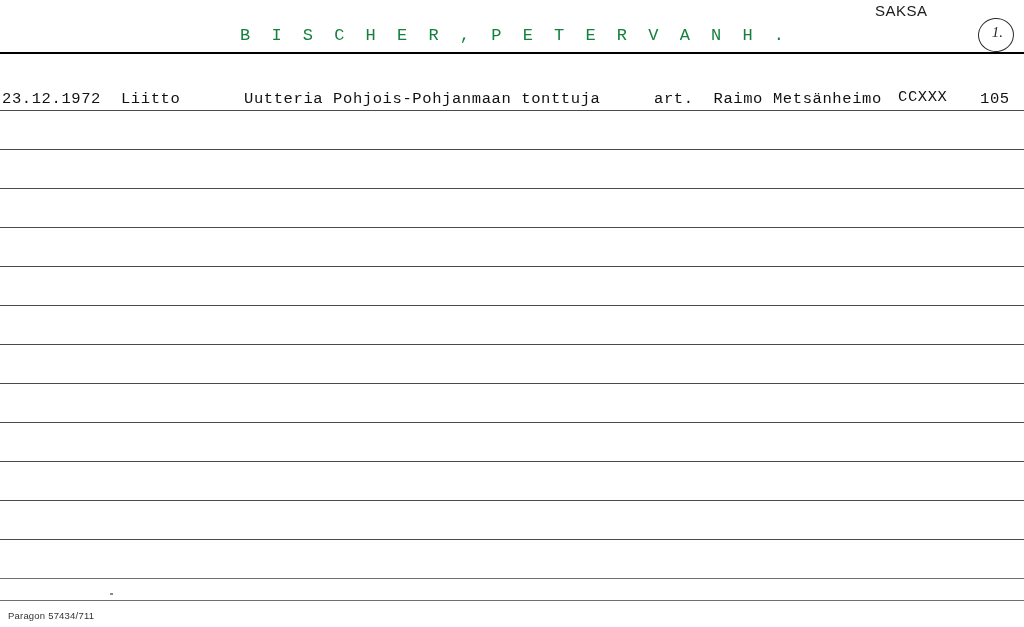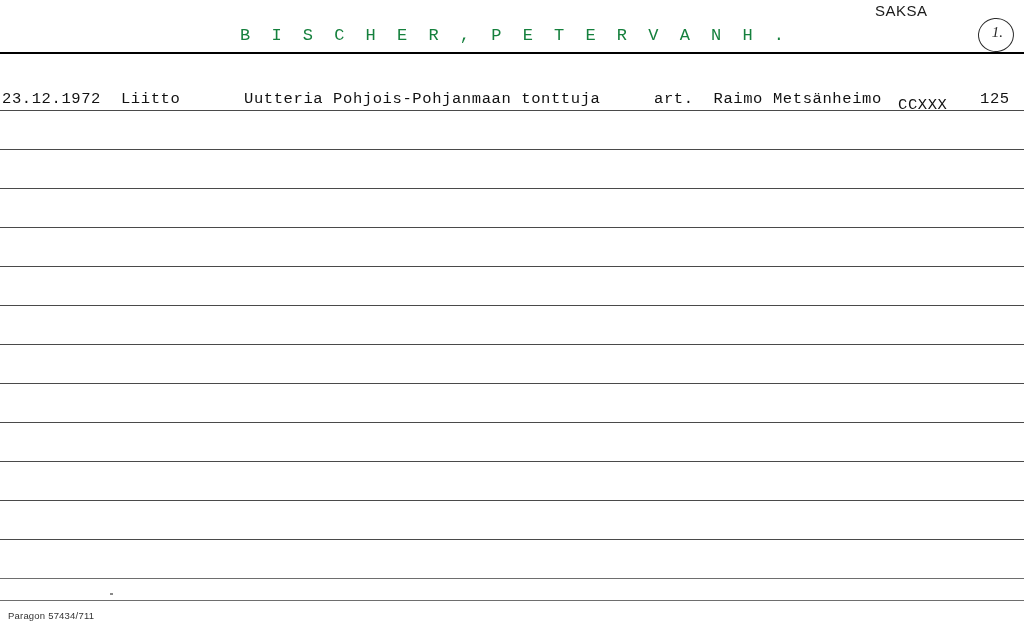--- a/index.html
+++ b/index.html
@@ -83,21 +83,21 @@
     position: absolute;
     font-size: 15.5px;
     letter-spacing: 0.6px;
     color: #111111;
     white-space: nowrap;
     text-align: center;
   }
   .entry-date  { left: 2px;   top: 90px; }
   .entry-title { left: 244px; top: 90px; }
   .entry-art   { left: 654px; top: 90px; }
-  .entry-code  { left: 898px; top: 96px; }
+  .entry-code  { left: 898px; top: 88px; }
   .entry-num   { left: 980px; top: 90px; }
 
   
   .speck {
     position: absolute;
     background: #8a8a8a;
   }
 
   
   .footer {
@@ -143,19 +143,19 @@
   <div class="entry entry-date">
     <span>23.12.1972</span>
     <span style="margin-left:10px;">Liitto</span>
   </div>
   <div class="entry entry-art">
     <span>art.</span>
     <span style="margin-left:10px;">Raimo Metsänheimo</span>
   </div>
   <div class="entry entry-title">Uutteria Pohjois-Pohjanmaan tonttuja</div>
   <div class="entry entry-code">CCXXX</div>
-  <div class="entry entry-num">125</div>
+  <div class="entry entry-num">105</div>
 
   <div class="speck" style="left:110px; top:593px; width:3px; height:2px;"></div>
 
   <div class="footer">Paragon 57434/711</div>
 
 </div>
 
 </body></html>

